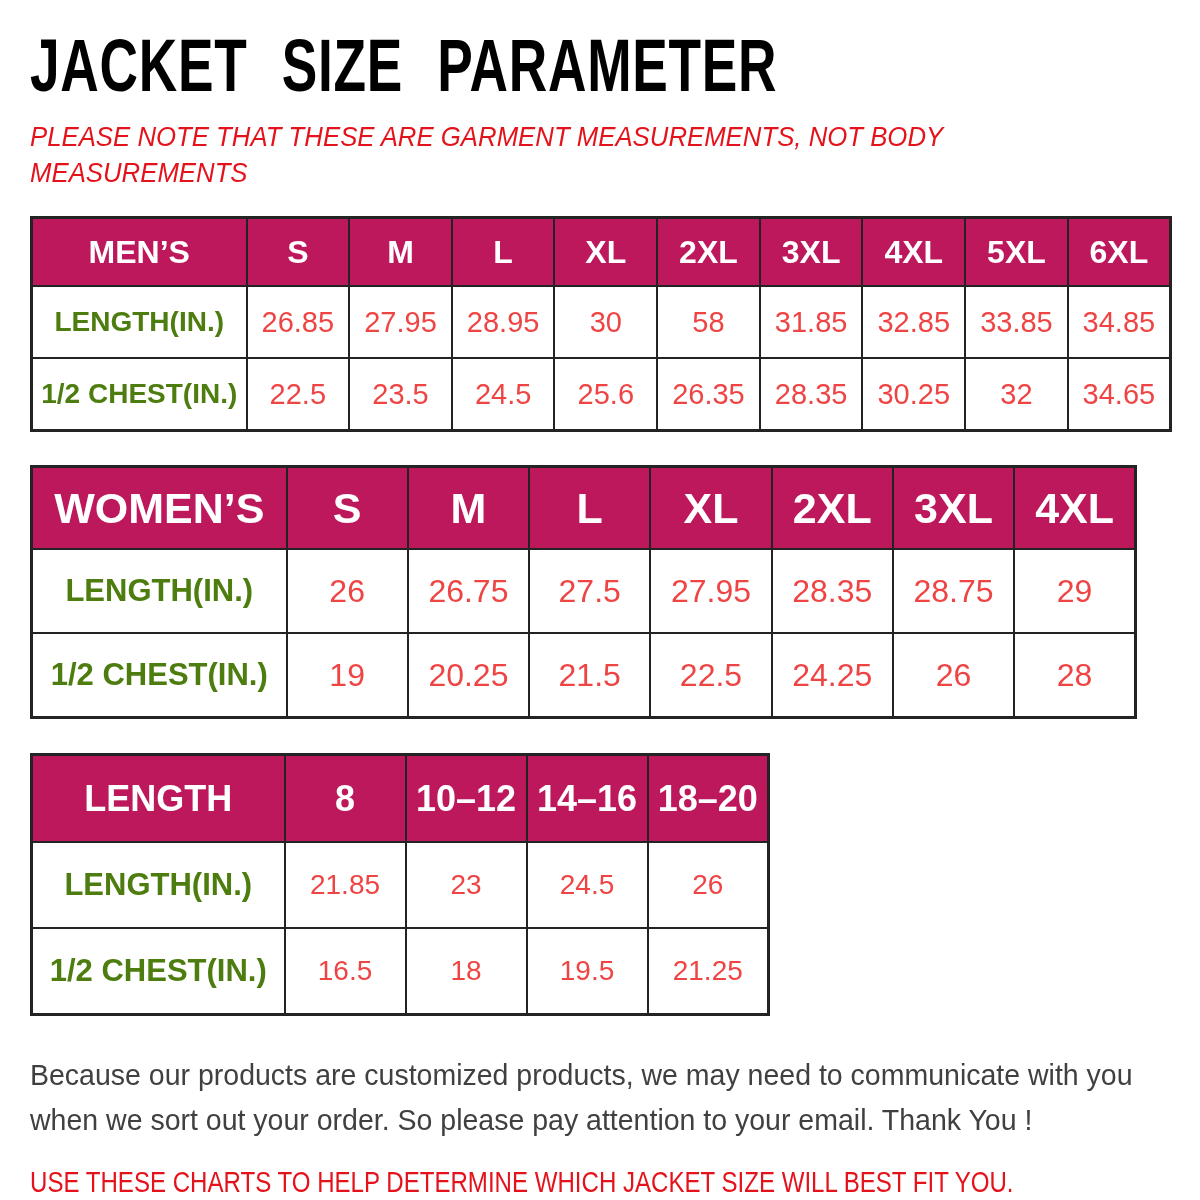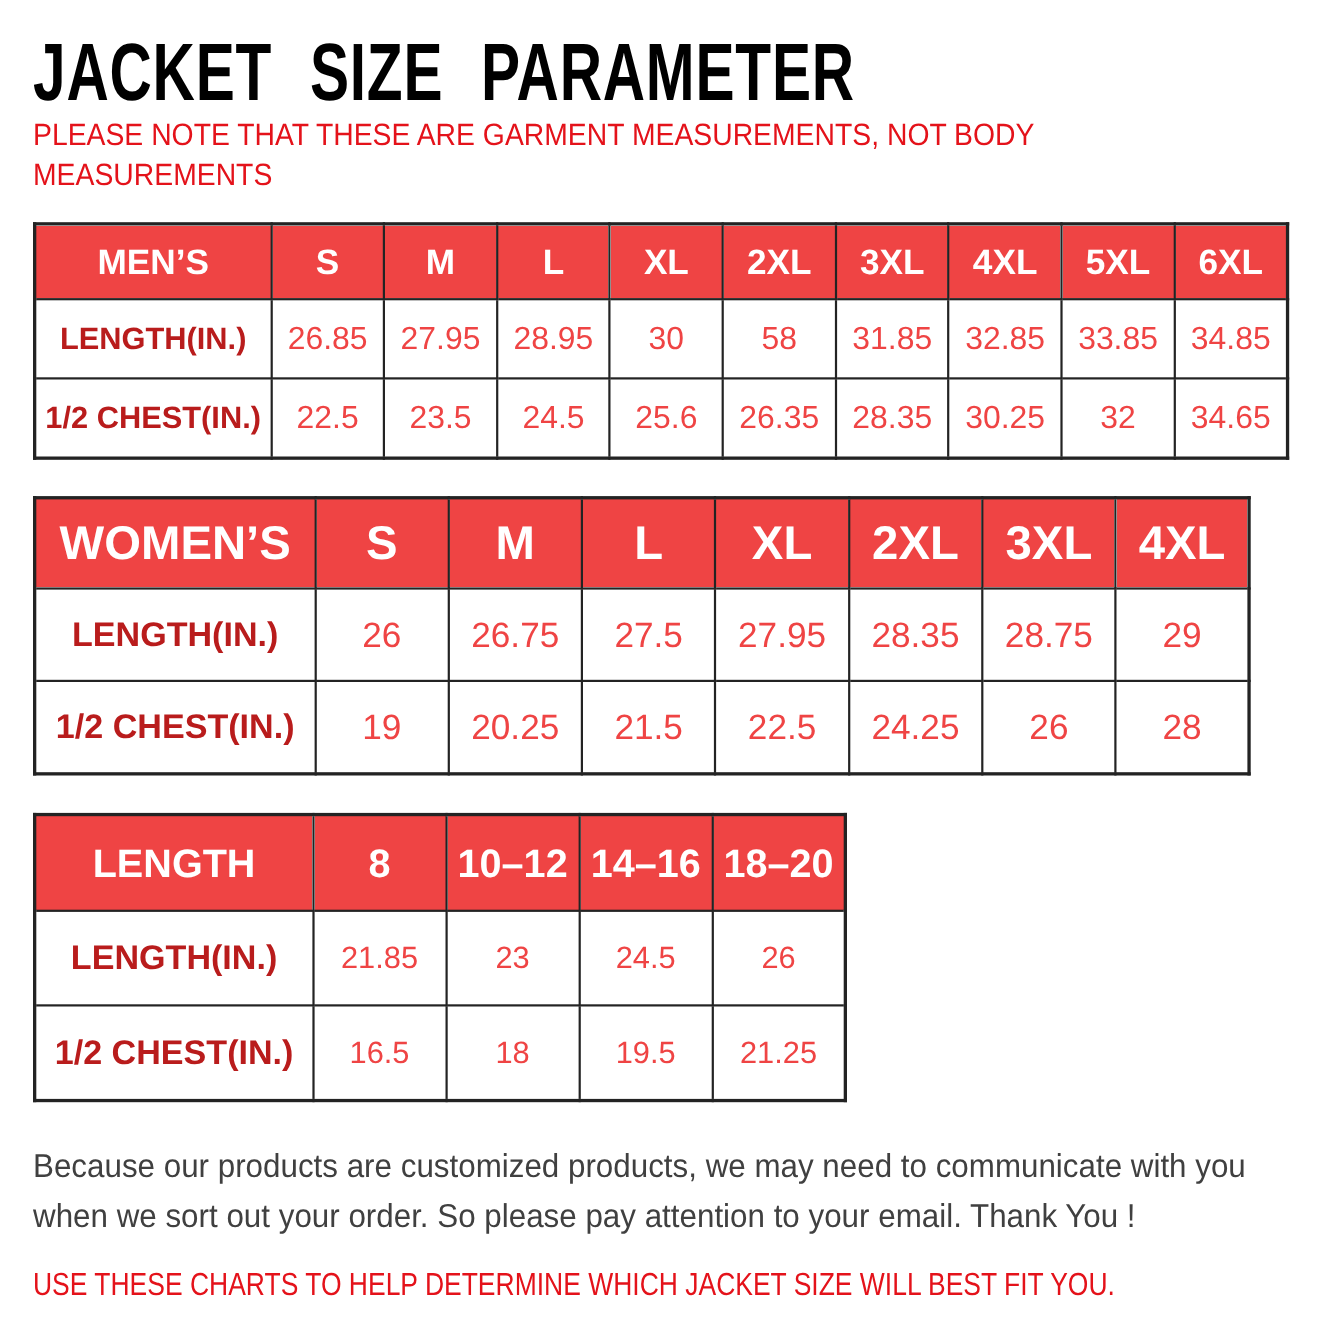--- a/index.html
+++ b/index.html
@@ -27,25 +27,26 @@
     line-height: 0.98;
     letter-spacing: 1px;
     word-spacing: 26px;
     white-space: nowrap;
     transform: scaleX(0.72);
     transform-origin: 0 50%;
     margin-top: 10px;
   }
   
   .note {
-    margin-top: 2px;
+    margin-top: 16px;
     font-size: 28px;
     font-weight: 500;
     line-height: 1.32;
     color: #e4121a;
+    font-style: italic;
   }
   .note .line {
     white-space: nowrap;
     transform: scaleX(0.92);
     transform-origin: 0 50%;
   }
   
   table.sizes {
     border-collapse: collapse;
     table-layout: fixed;
@@ -53,30 +54,30 @@
     background: #ffffff;
   }
   table.sizes th, table.sizes td {
     border: 2px solid #232323;
     text-align: center;
     vertical-align: middle;
     padding: 0;
     overflow: hidden;
   }
   table.sizes th {
-    background: #ef4444;
+    background: #be185d;
     color: #ffffff;
     font-weight: 700;
   }
   table.sizes td {
     color: #ef4444;
     font-weight: 400;
   }
   table.sizes td.rowlabel {
-    color: #b91c1c;
+    color: #4d7c0f;
     font-weight: 700;
   }
   
   #mens-table { width: 1142px; margin-top: 24px; }
   #mens-table col.c-label { width: 215px; }
   #mens-table th { height: 66px; font-size: 32px; }
   #mens-table td { height: 70px; font-size: 29px; }
   #mens-table td.rowlabel { font-size: 28px; }
   
   #womens-table { width: 1107px; margin-top: 33px; }

